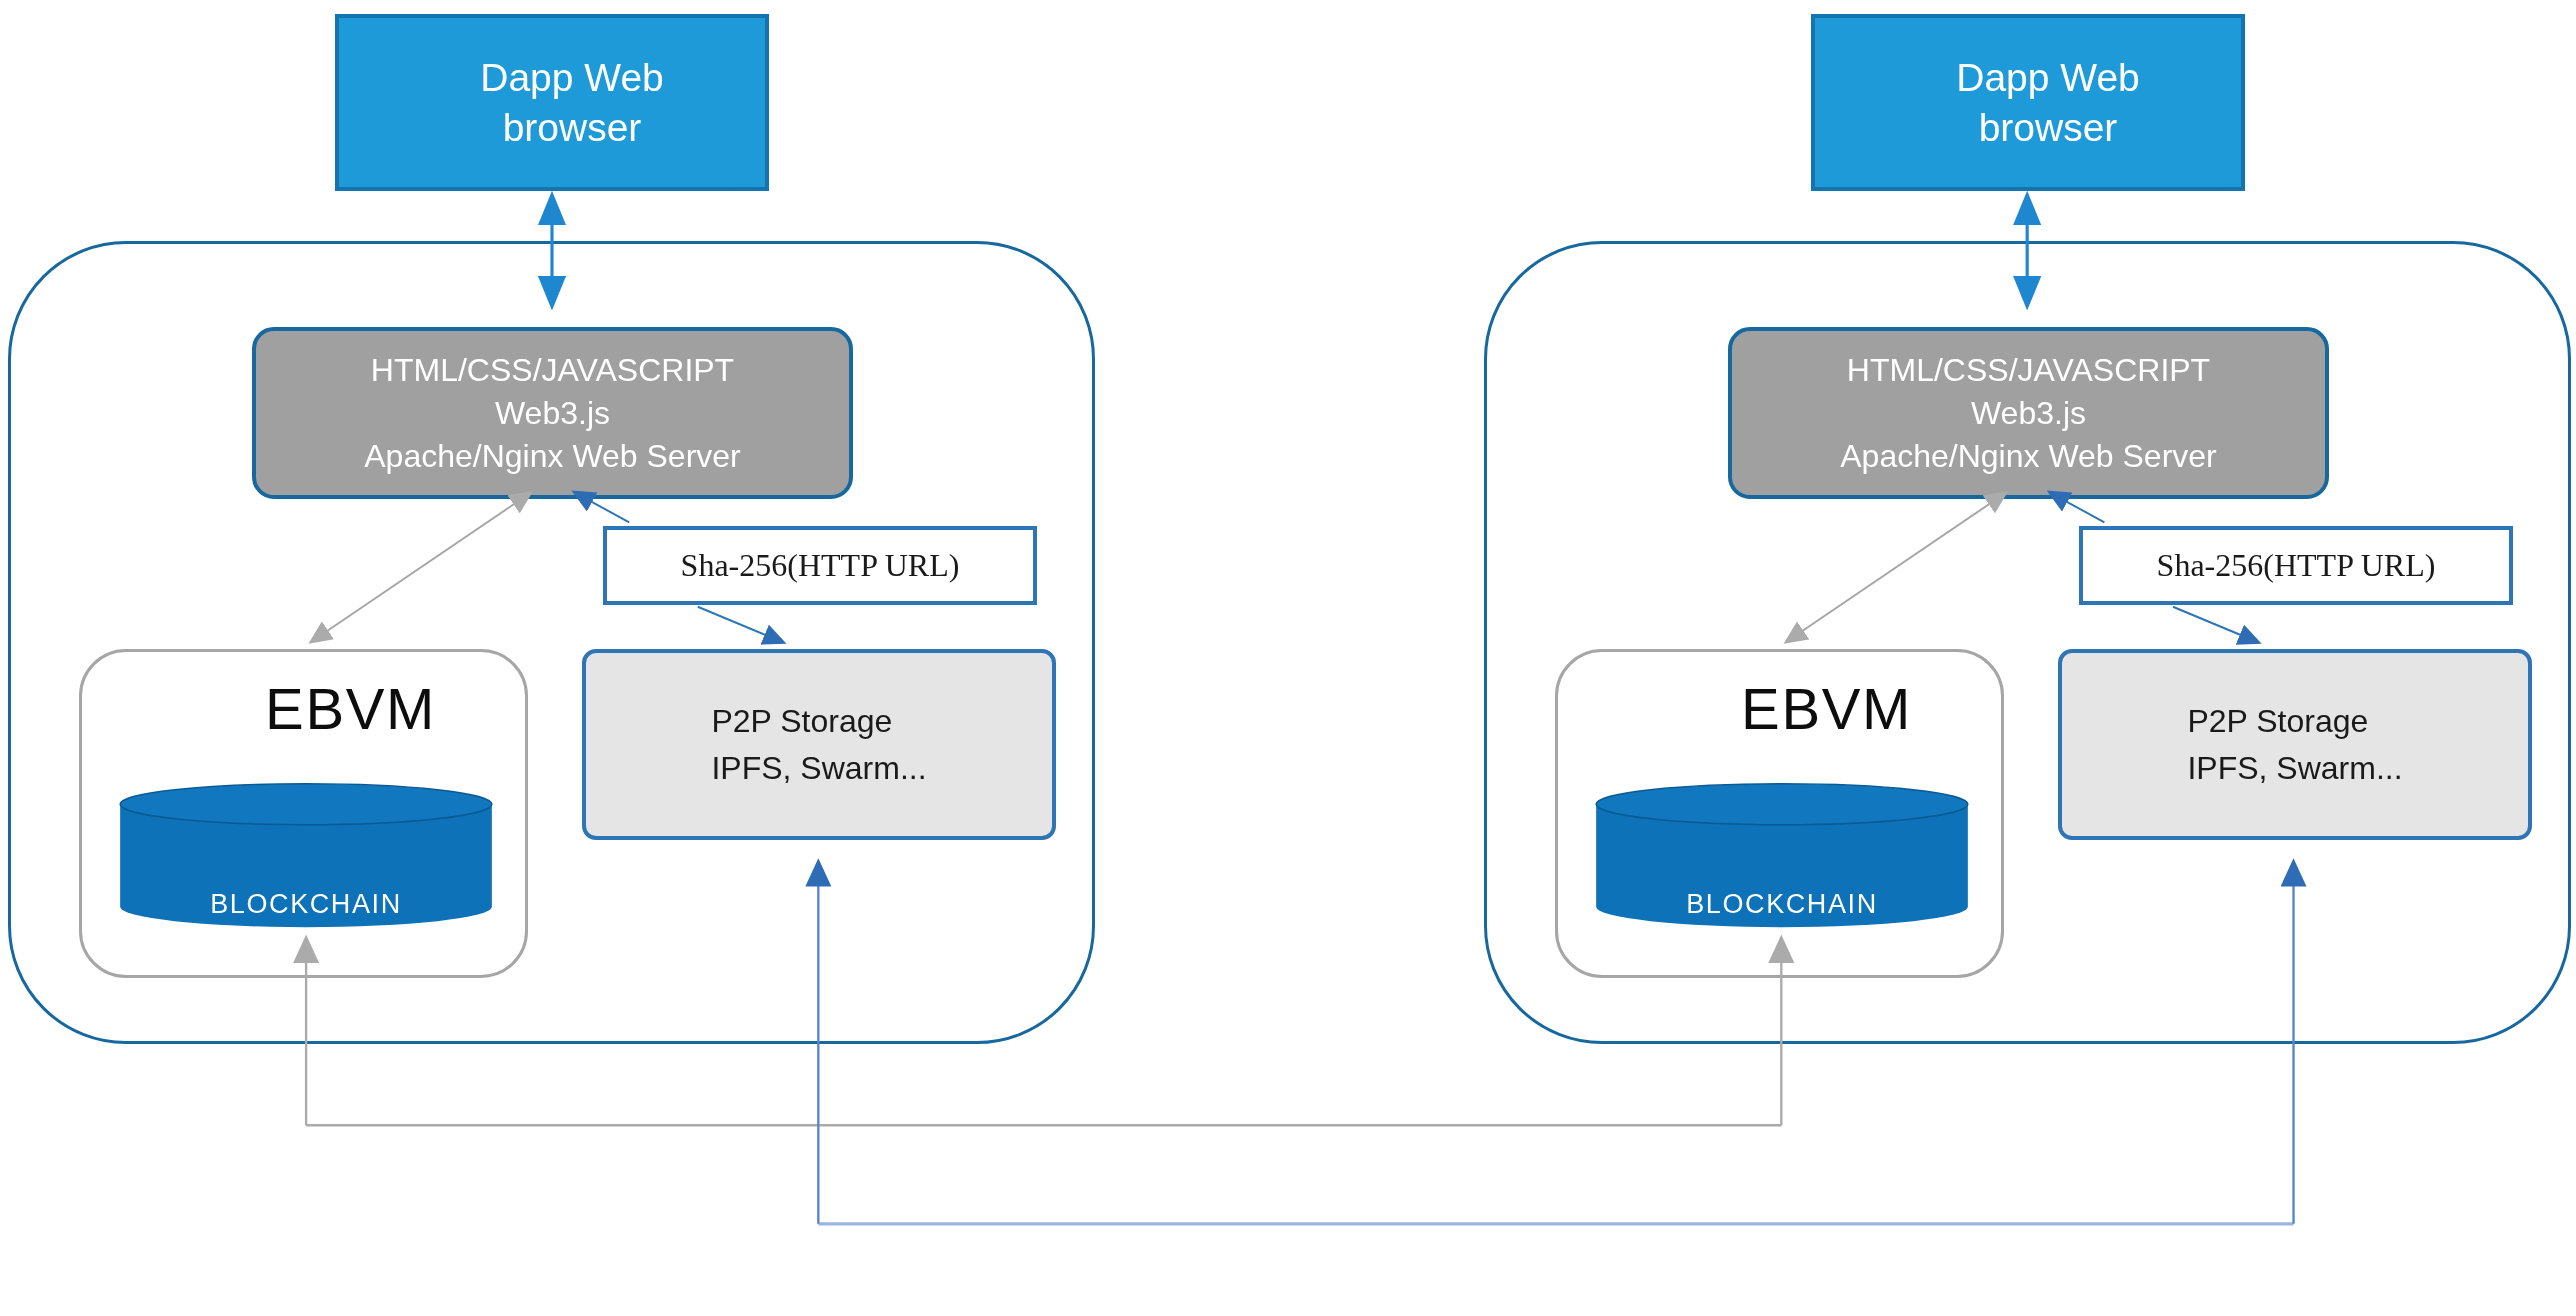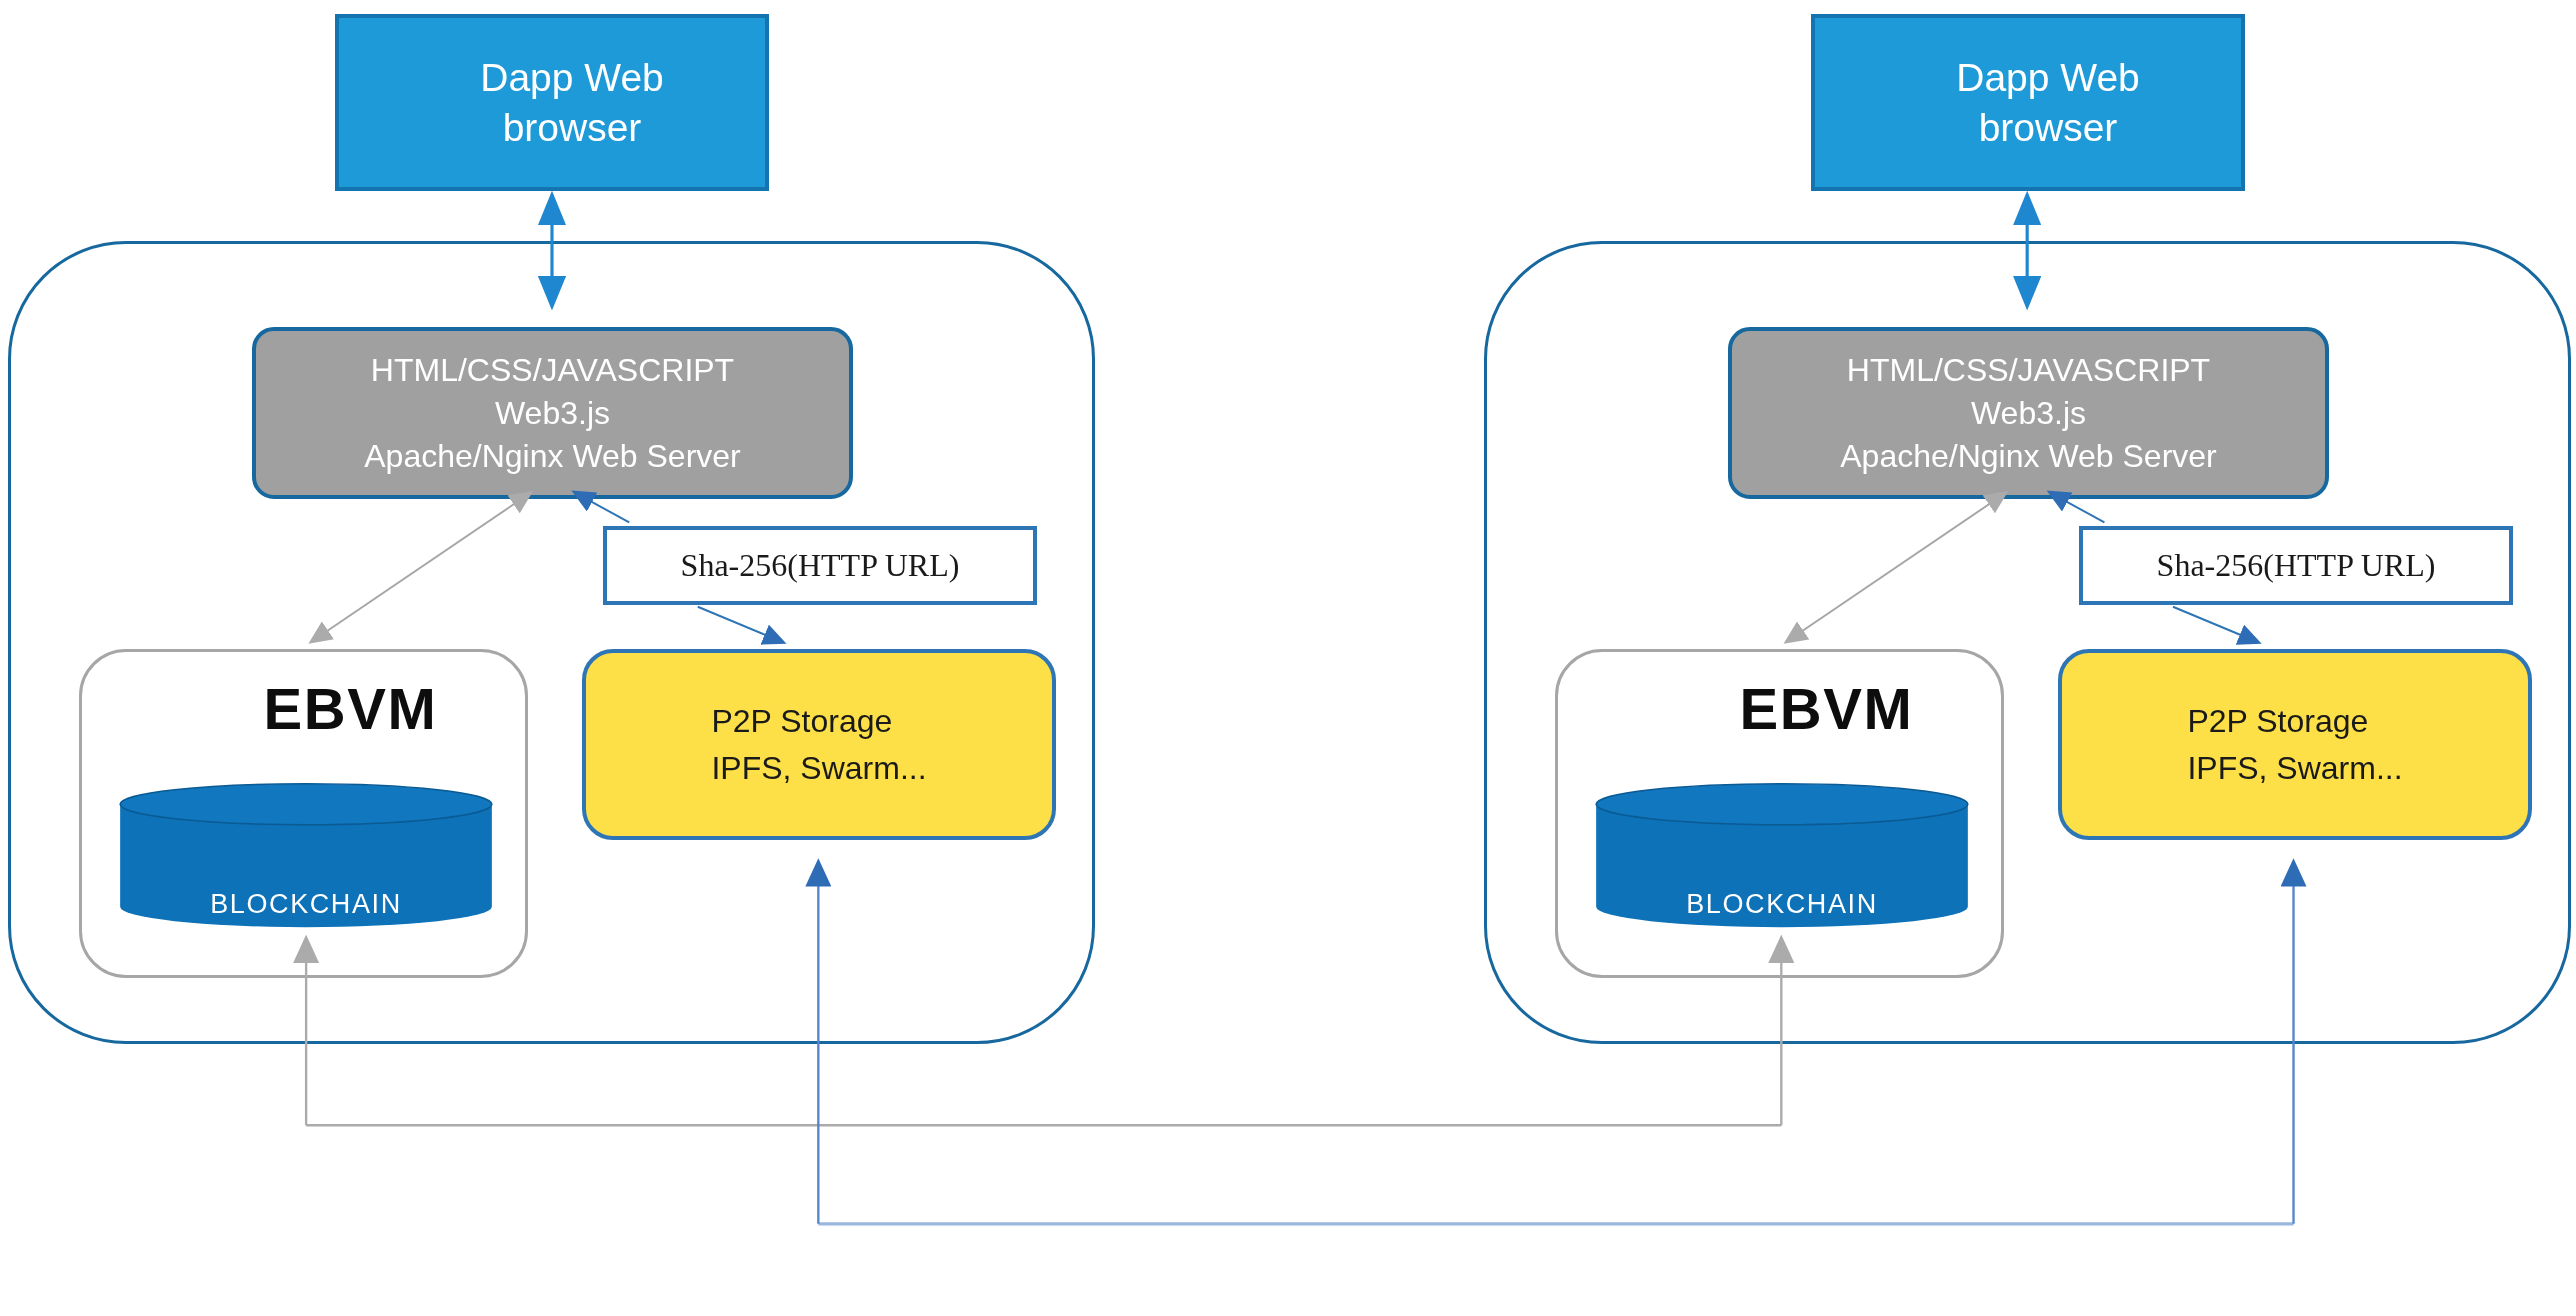--- a/index.html
+++ b/index.html
@@ -35,30 +35,30 @@
     display:flex;align-items:center;justify-content:center;
     color:var(--text-dark);font-size:32px;font-family:Liberation Serif, serif;
   }
   .ebvm-box{
     position:absolute;left:79px;top:649px;width:449px;height:329px;
     background:#ffffff;border:3.2px solid var(--gray-line);border-radius:47px;
     box-sizing:border-box;z-index:1;
   }
   .ebvm-label{
     position:absolute;left:79px;top:675px;width:543px;text-align:center;
-    color:#0d0d0d;font-size:58px;font-weight:700;z-index:2;letter-spacing:1.6px;
+    color:#0d0d0d;font-size:58px;font-weight:400;z-index:2;letter-spacing:1.6px;
   }
   .cylinder{position:absolute;left:117px;top:782px;width:378px;height:158px;z-index:2;}
   .blockchain-label{
     position:absolute;left:117px;top:889px;width:378px;text-align:center;
     color:var(--text-white);font-size:27px;letter-spacing:1.6px;z-index:3;
   }
   .p2p-box{
     position:absolute;left:582px;top:649px;width:474px;height:191px;
-    background:#fde047;border:4px solid var(--box-border-royal);border-radius:31px;
+    background:#e5e5e5;border:4px solid var(--box-border-royal);border-radius:14px;
     box-sizing:border-box;z-index:1;
     display:flex;align-items:center;justify-content:center;
   }
   .p2p-text{
     text-align:left;color:var(--text-dark);font-size:32px;line-height:47px;
   }
   #connector-layer{position:absolute;left:0;top:0;z-index:5;pointer-events:none;}
 
   .l-blue{stroke:var(--arrow-blue);}
   .l-gray{stroke:var(--gray-line);}

